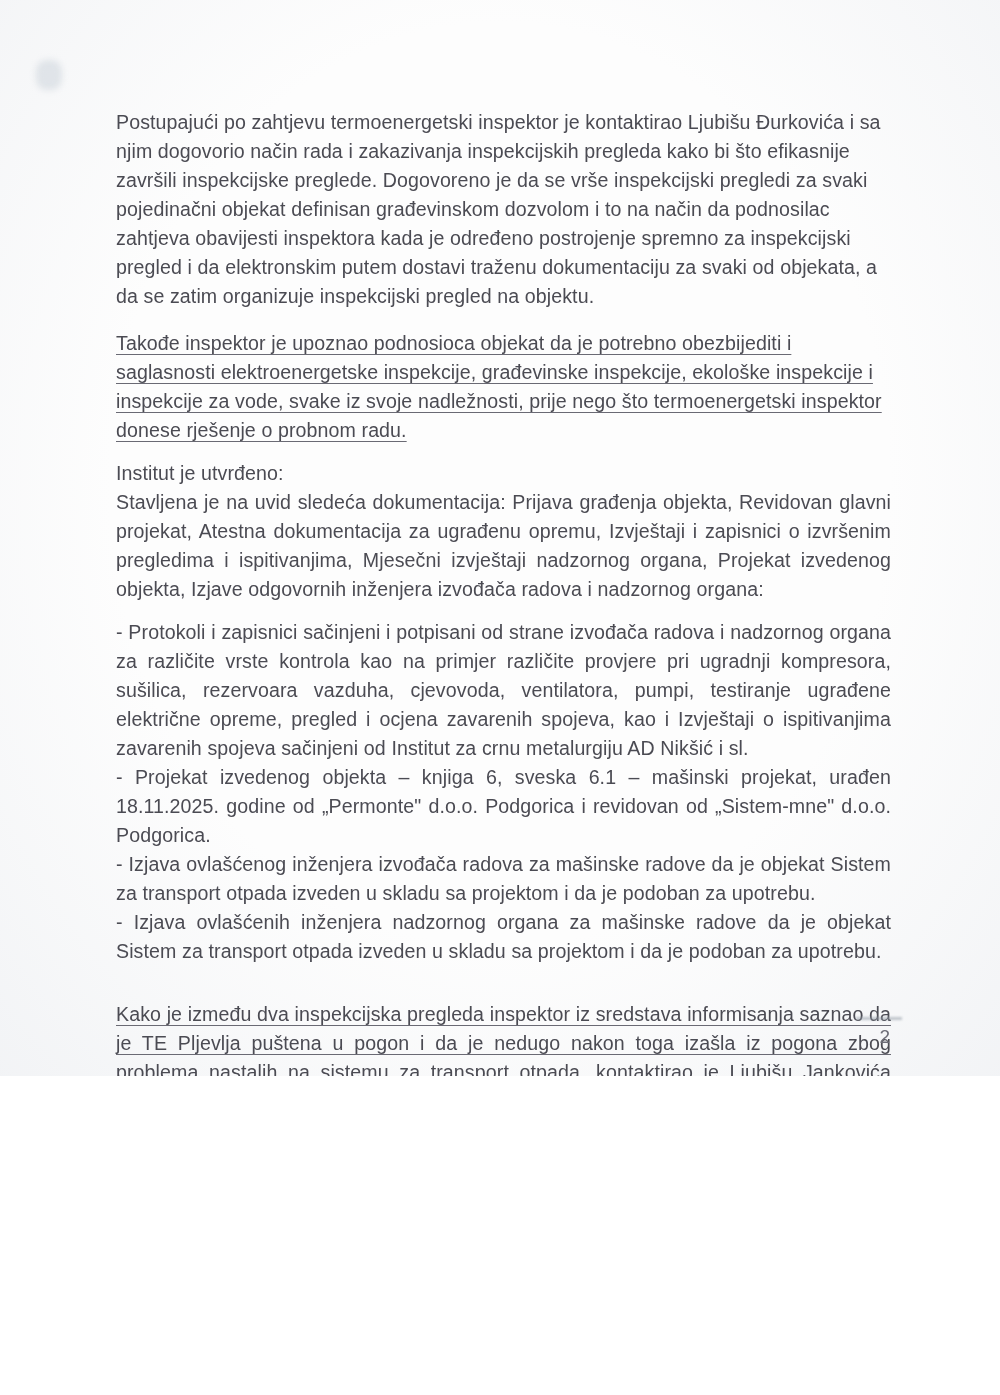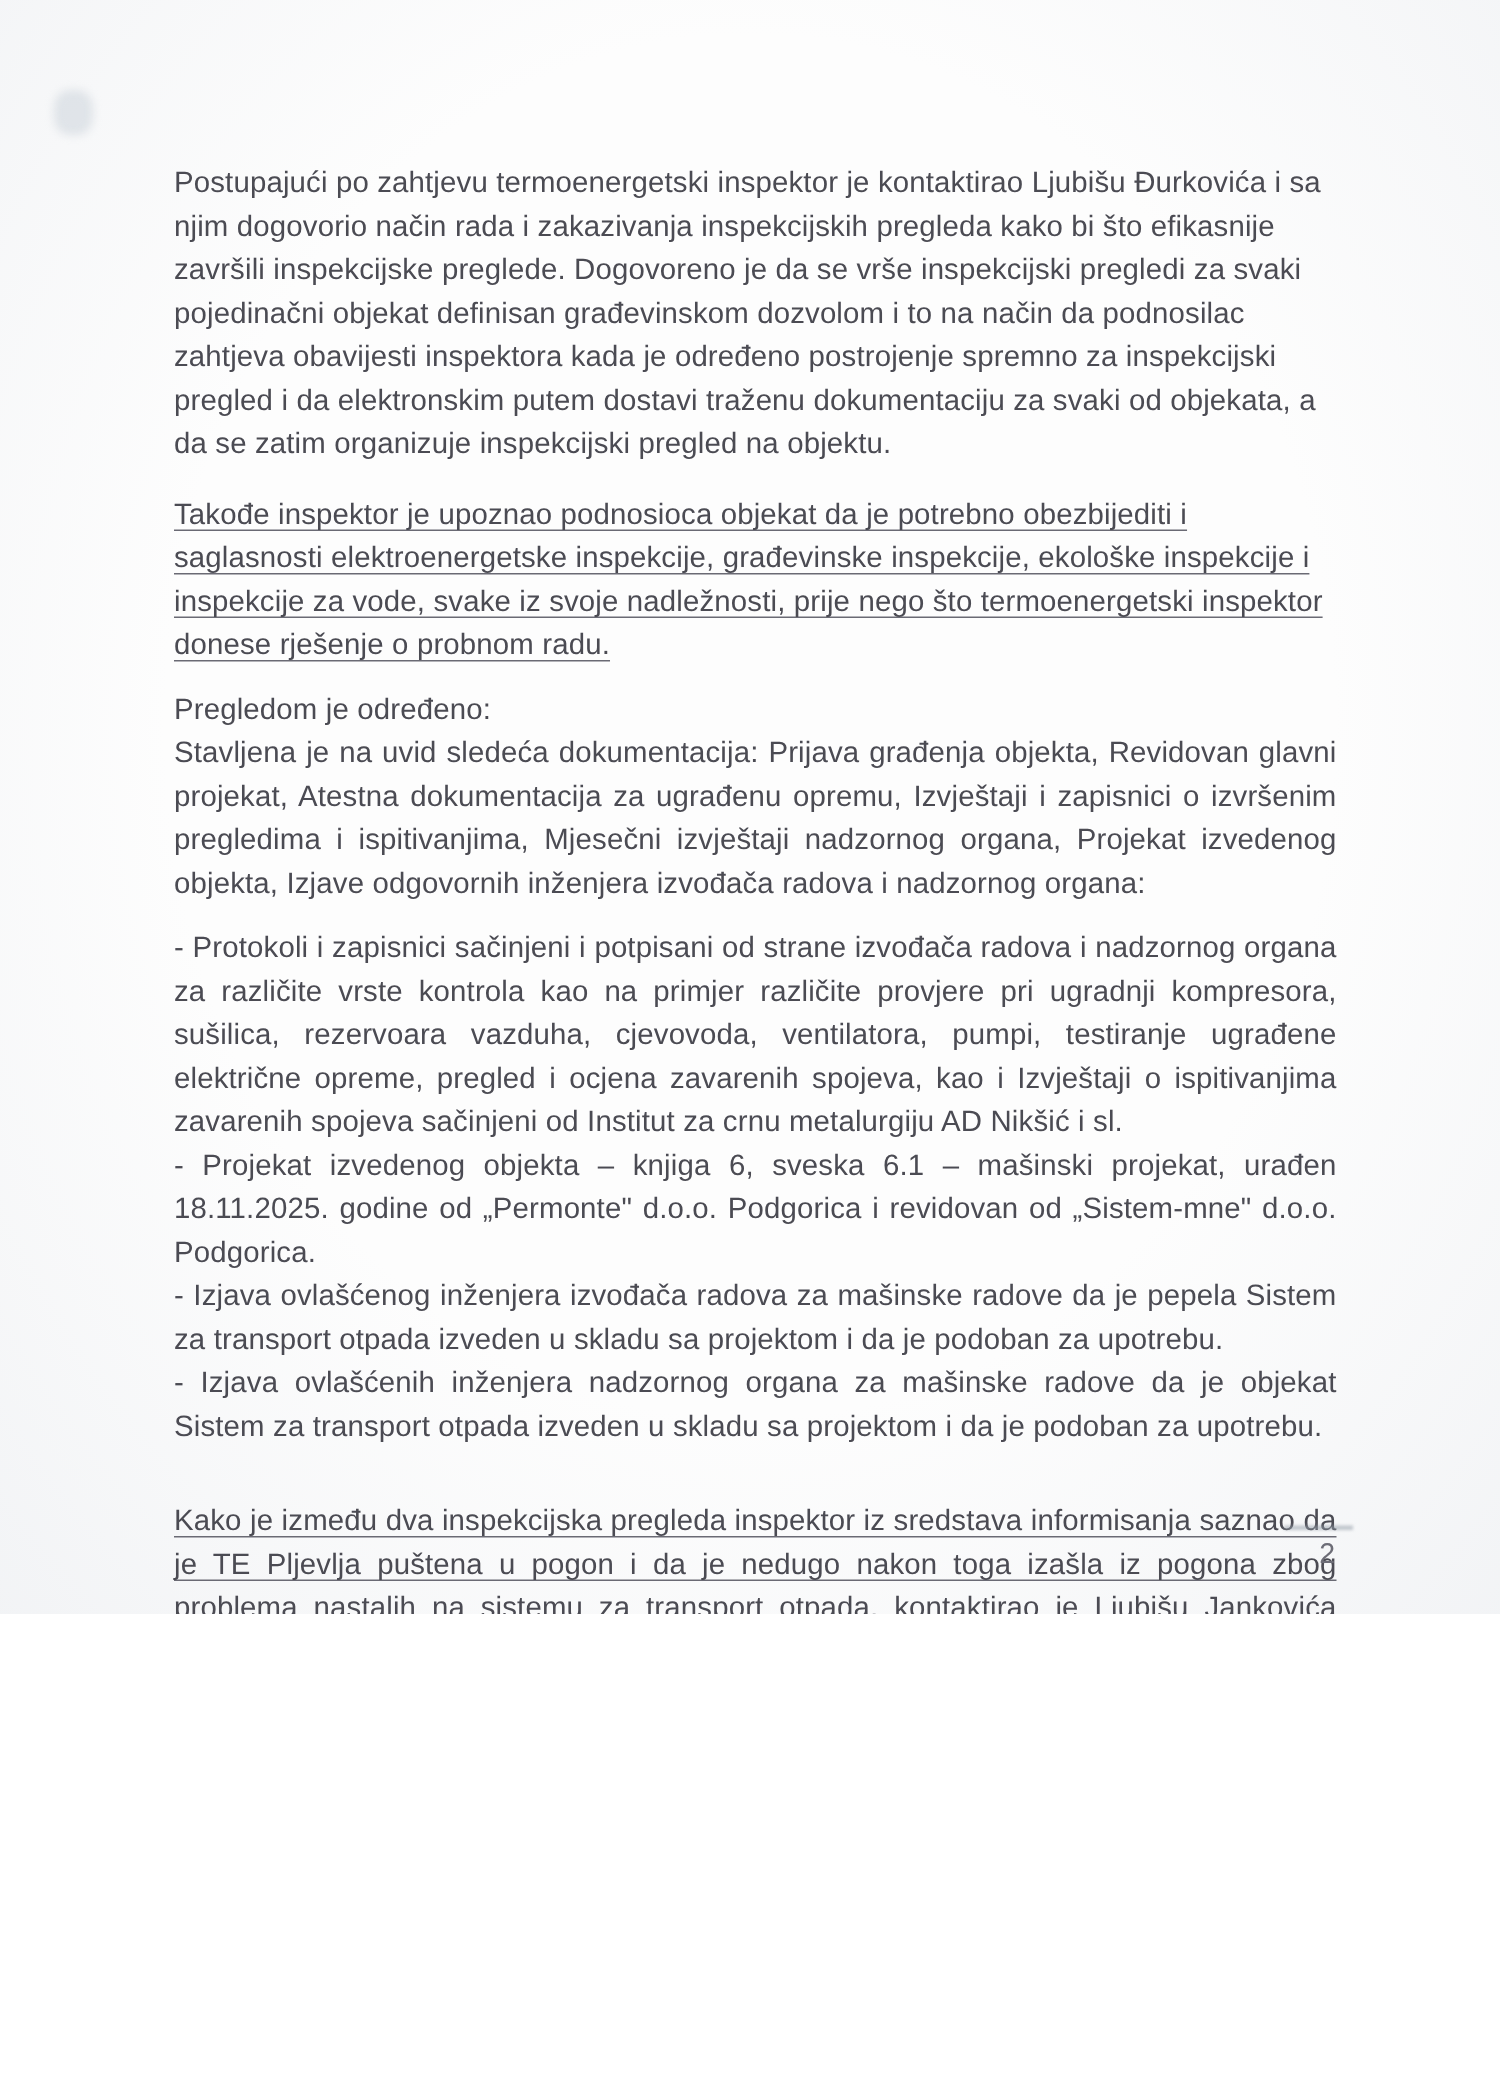--- a/index.html
+++ b/index.html
@@ -92,34 +92,34 @@
   <div class="content">
 
     <p class="para-ragged">Postupajući po zahtjevu termoenergetski inspektor je kontaktirao Ljubišu Đurkovića i sa njim dogovorio način rada i zakazivanja inspekcijskih pregleda kako bi što efikasnije završili inspekcijske preglede. Dogovoreno je da se vrše inspekcijski pregledi za svaki pojedinačni objekat definisan građevinskom dozvolom i to na način da podnosilac zahtjeva obavijesti inspektora kada je određeno postrojenje spremno za inspekcijski pregled i da elektronskim putem dostavi traženu dokumentaciju za svaki od objekata, a da se zatim organizuje inspekcijski pregled na objektu.</p>
 
     <div class="spacer-md"></div>
 
     <p class="para-ragged underlined">Takođe inspektor je upoznao podnosioca objekat da je potrebno obezbijediti i saglasnosti elektroenergetske inspekcije, građevinske inspekcije, ekološke inspekcije i inspekcije za vode, svake iz svoje nadležnosti, prije nego što termoenergetski inspektor donese rješenje o probnom radu.</p>
 
     <div class="spacer-sm"></div>
 
-    <p class="para-ragged">Pregledom je određeno:</p>
+    <p class="para-ragged">Institut je utvrđeno:</p>
 
     <p class="para-justify">Stavljena je na uvid sledeća dokumentacija: Prijava građenja objekta, Revidovan glavni projekat, Atestna dokumentacija za ugrađenu opremu, Izvještaji i zapisnici o izvršenim pregledima i ispitivanjima, Mjesečni izvještaji nadzornog organa, Projekat izvedenog objekta, Izjave odgovornih inženjera izvođača radova i nadzornog organa:</p>
 
     <div class="spacer-sm"></div>
 
 
 
     <p class="para-justify">- Protokoli i zapisnici sačinjeni i potpisani od strane izvođača radova i nadzornog organa za različite vrste kontrola kao na primjer različite provjere pri ugradnji kompresora, sušilica, rezervoara vazduha, cjevovoda, ventilatora, pumpi, testiranje ugrađene električne opreme, pregled i ocjena zavarenih spojeva, kao i Izvještaji o ispitivanjima zavarenih spojeva sačinjeni od Institut za crnu metalurgiju AD Nikšić i sl.</p>
 
 
     <p class="para-justify">- Projekat izvedenog objekta – knjiga 6, sveska 6.1 – mašinski projekat, urađen 18.11.2025. godine od „Permonte" d.o.o. Podgorica i revidovan od „Sistem-mne" d.o.o. Podgorica.</p>
 
-    <p class="para-justify">- Izjava ovlašćenog inženjera izvođača radova za mašinske radove da je pepela Sistem za transport otpada izveden u skladu sa projektom i da je podoban za upotrebu.</p>
+    <p class="para-justify">- Izjava ovlašćenog inženjera izvođača radova za mašinske radove da je objekat Sistem za transport otpada izveden u skladu sa projektom i da je podoban za upotrebu.</p>
 
     <p class="para-justify">- Izjava ovlašćenih inženjera nadzornog organa za mašinske radove da je objekat Sistem za transport otpada izveden u skladu sa projektom i da je podoban za upotrebu.</p>
 
     <div class="spacer-lg"></div>
 
     <p class="para-justify underlined">Kako je između dva inspekcijska pregleda inspektor iz sredstava informisanja saznao da je TE Pljevlja puštena u pogon i da je nedugo nakon toga izašla iz pogona zbog problema nastalih na sistemu za transport otpada, kontaktirao je Ljubišu Jankovića (menadžer ekološke rekonstrukcije) i tražio od njega informacije o pomenutom događaju. U razgovoru inspektor je obaviješten da dio sistema za transport šljake ne funkcioniše i da koriste stari način transporta, dok dio sistema za transport pepela funkcioniše dobro uz početno slabo snalaženje usled nepoznavanja rada novog</p>
 
   </div>
 
   <div class="pn-mark"></div>

